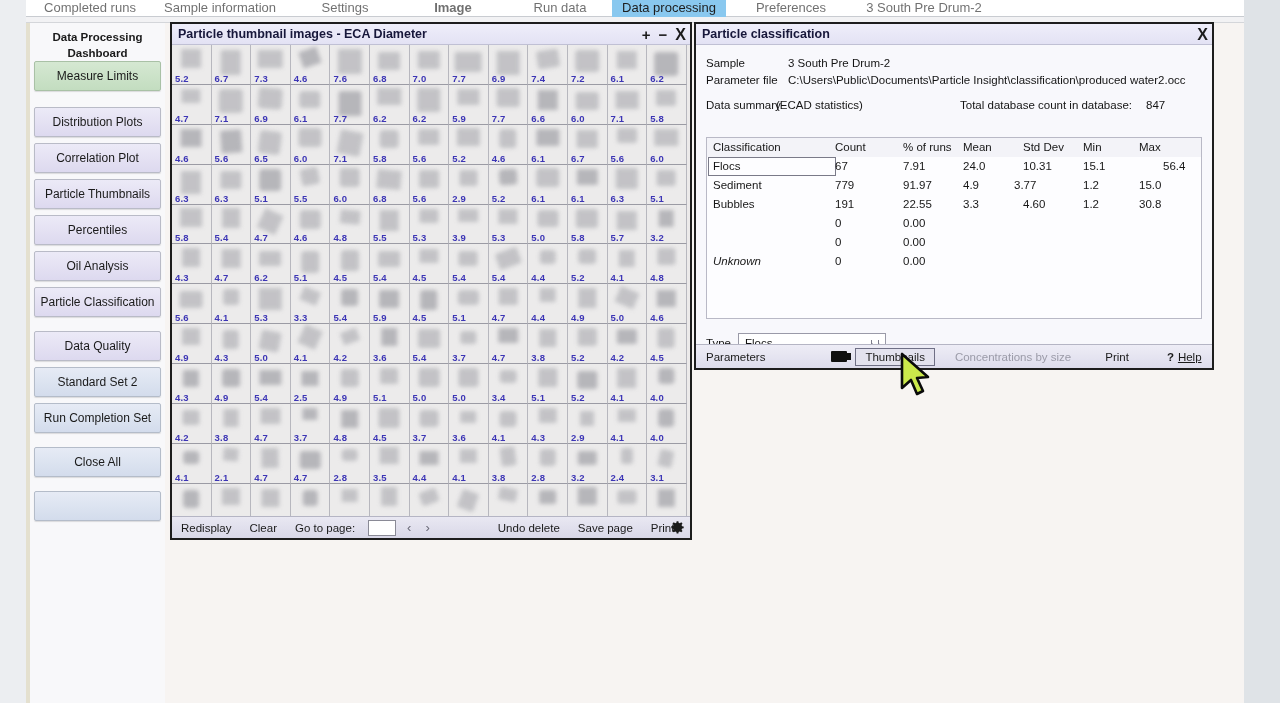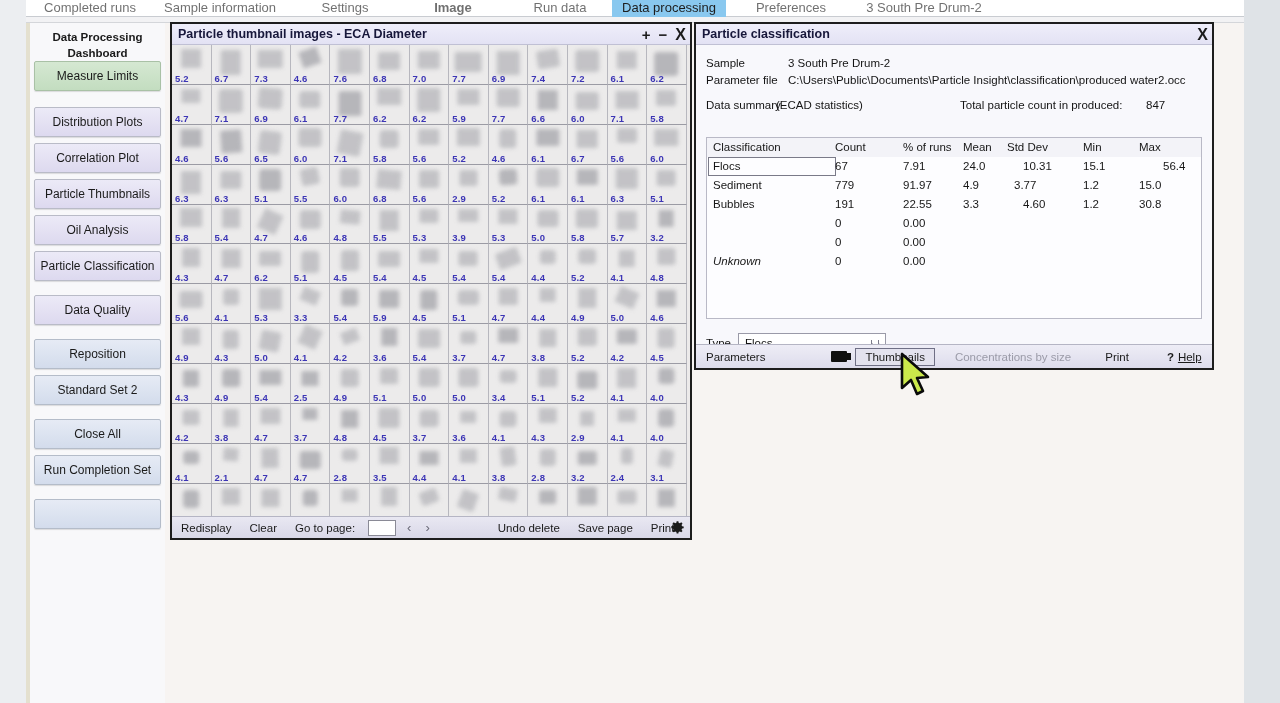--- a/index.html
+++ b/index.html
@@ -252,27 +252,27 @@
   <div class="dash">
     <div class="dash-title">
       <div>Data Processing</div>
       <div>Dashboard</div>
     </div>
     <div id="dashbtns">
         <div class="dbtn green ">Measure Limits</div>
         <div class="dbtn  gap">Distribution Plots</div>
         <div class="dbtn  ">Correlation Plot</div>
         <div class="dbtn  ">Particle Thumbnails</div>
+        <div class="dbtn  ">Percentiles</div>
         <div class="dbtn  ">Oil Analysis</div>
         <div class="dbtn  ">Particle Classification</div>
         <div class="dbtn  gap2">Data Quality</div>
-        <div class="dbtn blue gap2">Reposition</div>
         <div class="dbtn blue ">Standard Set 2</div>
+        <div class="dbtn blue ">Run Completion Set</div>
         <div class="dbtn blue gap2">Close All</div>
-        <div class="dbtn blue ">Run Completion Set</div>
         <div class="dbtn blue gap2"></div>
       </div>
   </div>
 
   <div class="win" id="thumbwin">
     <div class="win-title">
       <span>Particle thumbnail images  -  ECA Diameter</span>
       <span class="win-ctrls">
         <span class="wc">+</span>
         <span class="wc">−</span>
@@ -936,30 +936,30 @@
       </span>
     </div>
 
     <div class="cls-body">
       <div class="crow lbl-sample">Sample</div>
       <div class="crow val-sample">3 South Pre Drum-2</div>
       <div class="crow lbl-param">Parameter file</div>
       <div class="crow val-param">C:\Users\Public\Documents\Particle Insight\classification\produced water2.occ</div>
       <div class="crow lbl-summary">Data summary</div>
       <div class="crow lbl-ecad">(ECAD statistics)</div>
-      <div class="crow lbl-total">Total particle count in produced:</div>
+      <div class="crow lbl-total">Total database count in database:</div>
       <div class="crow val-total">847</div>
 
       <div class="tablebox">
         <div class="thead" id="thead">
             <div class="th" style="left: 6px;">Classification</div>
             <div class="th" style="left: 128px;">Count</div>
             <div class="th" style="left: 196px;">% of runs</div>
             <div class="th" style="left: 256px;">Mean</div>
-            <div class="th" style="left: 300px;">Std Dev</div>
+            <div class="th" style="left: 316px;">Std Dev</div>
             <div class="th" style="left: 376px;">Min</div>
             <div class="th" style="left: 432px;">Max</div>
           </div>
         <div id="tbody">
             <div class="tr" style="top: 19px;">
               <div class="selbox"></div>
               <div class="td" style="left: 6px;">Flocs</div>
               <div class="td" style="left: 128px;">67</div>
               <div class="td" style="left: 196px;">7.91</div>
               <div class="td" style="left: 256px;">24.0</div>

